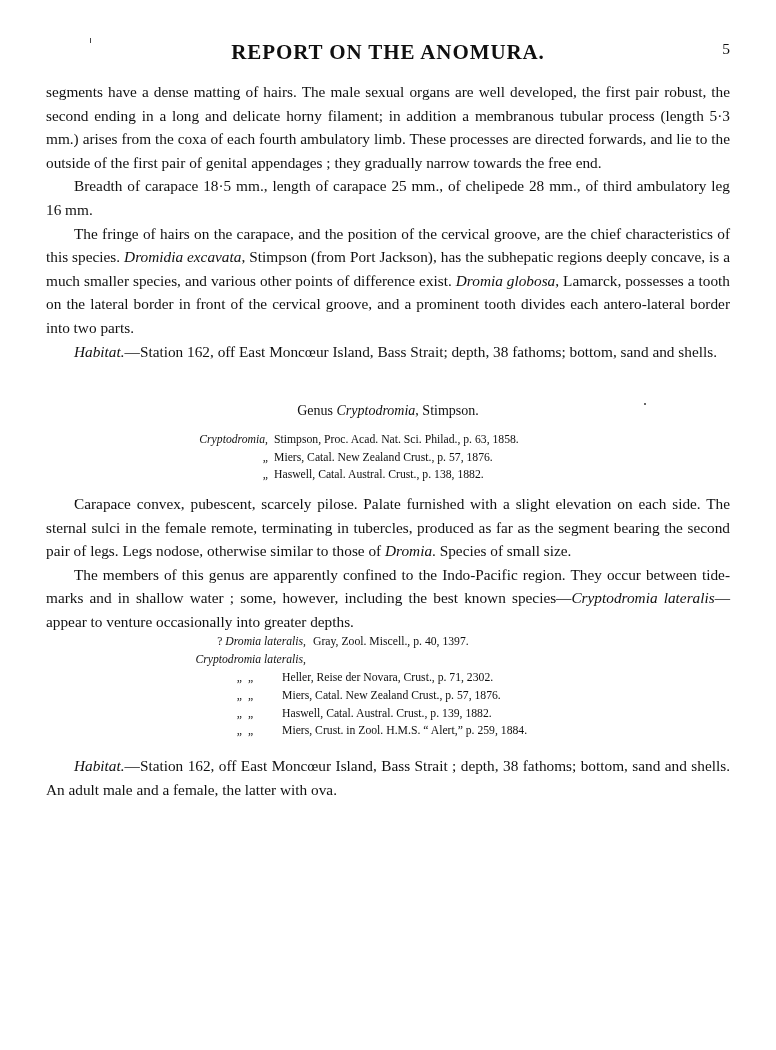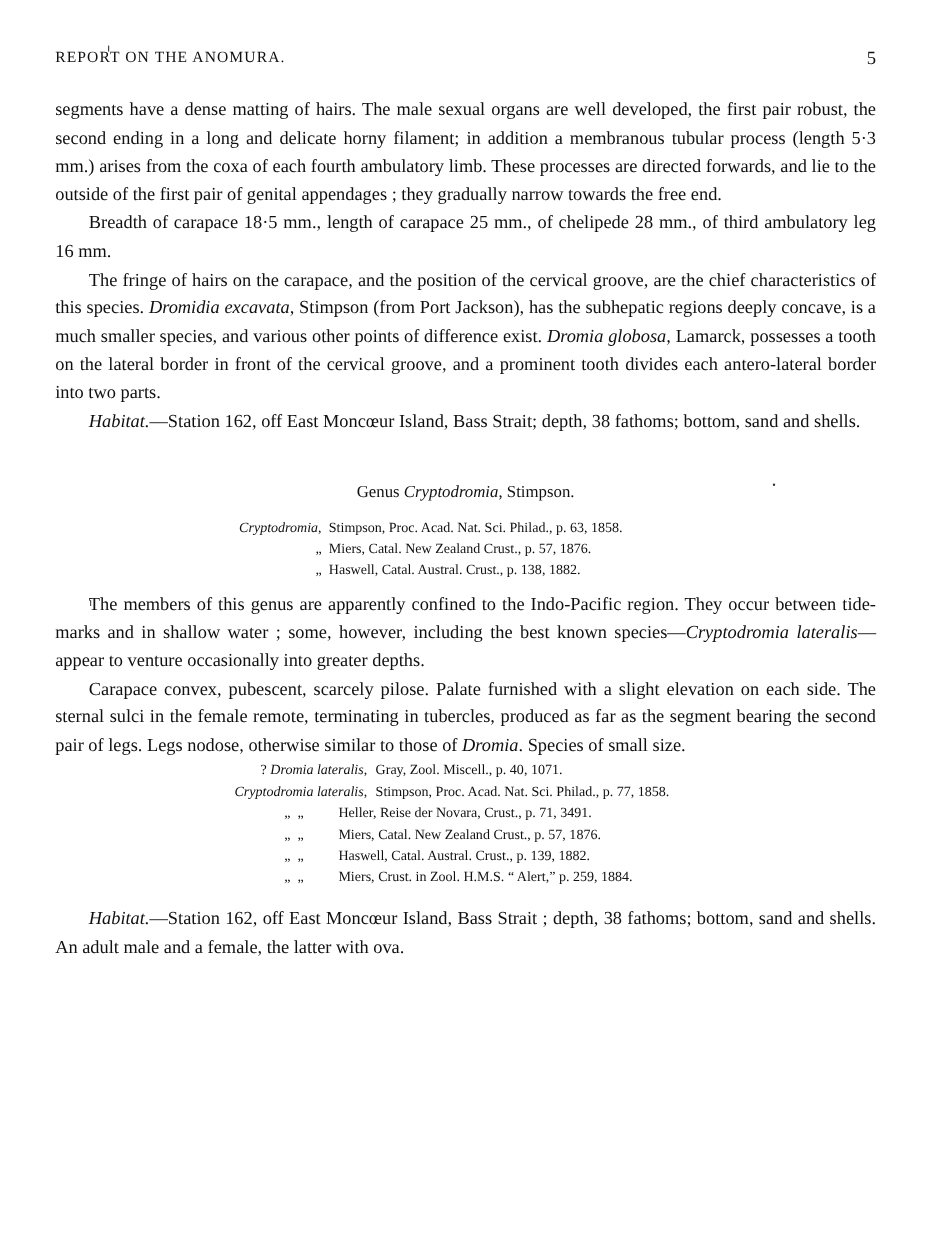--- a/index.html
+++ b/index.html
@@ -22,26 +22,26 @@
     padding: 0;
   }
   .header {
     position: absolute;
     top: 40px;
     left: 46px;
     right: 46px;
     height: 22px;
   }
   .running-title {
-    text-align: left;
-    font-size: 13px;
+    text-align: center;
+    font-size: 21px;
     letter-spacing: 0.9px;
     font-variant: small-caps;
     text-transform: uppercase;
-    font-weight: normal;
+    font-weight: bold;
   }
   .page-number {
     position: absolute;
     right: 0;
     top: 0;
     font-size: 15.5px;
   }
   .tick {
     position: absolute;
     left: 90px;
@@ -175,39 +175,38 @@
         <div class="ref-c2">Miers, Catal. New Zealand Crust., p. 57, 1876.</div>
       </div>
       <div class="ref-row">
         <div class="ref-c1">„</div>
         <div class="ref-c2">Haswell, Catal. Austral. Crust., p. 138, 1882.</div>
       </div>
     </div>
 
     <div class="gap-sm"></div>
 
+    <p class="indent"><span>Carapace convex, pubescent, scarcely pilose.  Palate furnished with a slight elevation on each side.  The sternal sulci in the female remote, terminating in tubercles, produced as far as the segment bearing the second pair of legs.  Legs nodose, otherwise similar to those of </span><span class="it">Dromia</span><span>.  Species of small size.</span></p>
+
     <p class="indent"><span>The members of this genus are apparently confined to the Indo-Pacific region.  They occur between tide-marks and in shallow water ; some, however, including the best known species—</span><span class="it">Cryptodromia lateralis</span><span>—appear to venture occasionally into greater depths.</span></p>
-
-    <p class="indent"><span>Carapace convex, pubescent, scarcely pilose.  Palate furnished with a slight elevation on each side.  The sternal sulci in the female remote, terminating in tubercles, produced as far as the segment bearing the second pair of legs.  Legs nodose, otherwise similar to those of </span><span class="it">Dromia</span><span>.  Species of small size.</span></p>
 
 
     <div class="refblock2">
       <div class="r2row">
         <div class="r2a"><span>?</span> <span class="it">Dromia lateralis</span><span>,</span></div>
-        <div class="r2b">Gray, Zool. Miscell., p. 40, 1071.</div>
+        <div class="r2b">Gray, Zool. Miscell., p. 40, 1397.</div>
       </div>
       <div class="r2row">
         <div class="r2a"><span class="it">Cryptodromia lateralis</span><span>,</span></div>
-        <div class="r2b">Stimpson, Proc. Acad. Nat. Sci. Philad., p. 77, 1858.</div>
-      </div>
-
-      <div class="r3row">
-        <div class="r3a">„</div>
-        <div class="r3b">„</div>
-        <div class="r3c">Heller, Reise der Novara, Crust., p. 71, 3491.</div>
+      </div>
+
+      <div class="r3row">
+        <div class="r3a">„</div>
+        <div class="r3b">„</div>
+        <div class="r3c">Heller, Reise der Novara, Crust., p. 71, 2302.</div>
       </div>
       <div class="r3row">
         <div class="r3a">„</div>
         <div class="r3b">„</div>
         <div class="r3c">Miers, Catal. New Zealand Crust., p. 57, 1876.</div>
       </div>
       <div class="r3row">
         <div class="r3a">„</div>
         <div class="r3b">„</div>
         <div class="r3c">Haswell, Catal. Austral. Crust., p. 139, 1882.</div>

